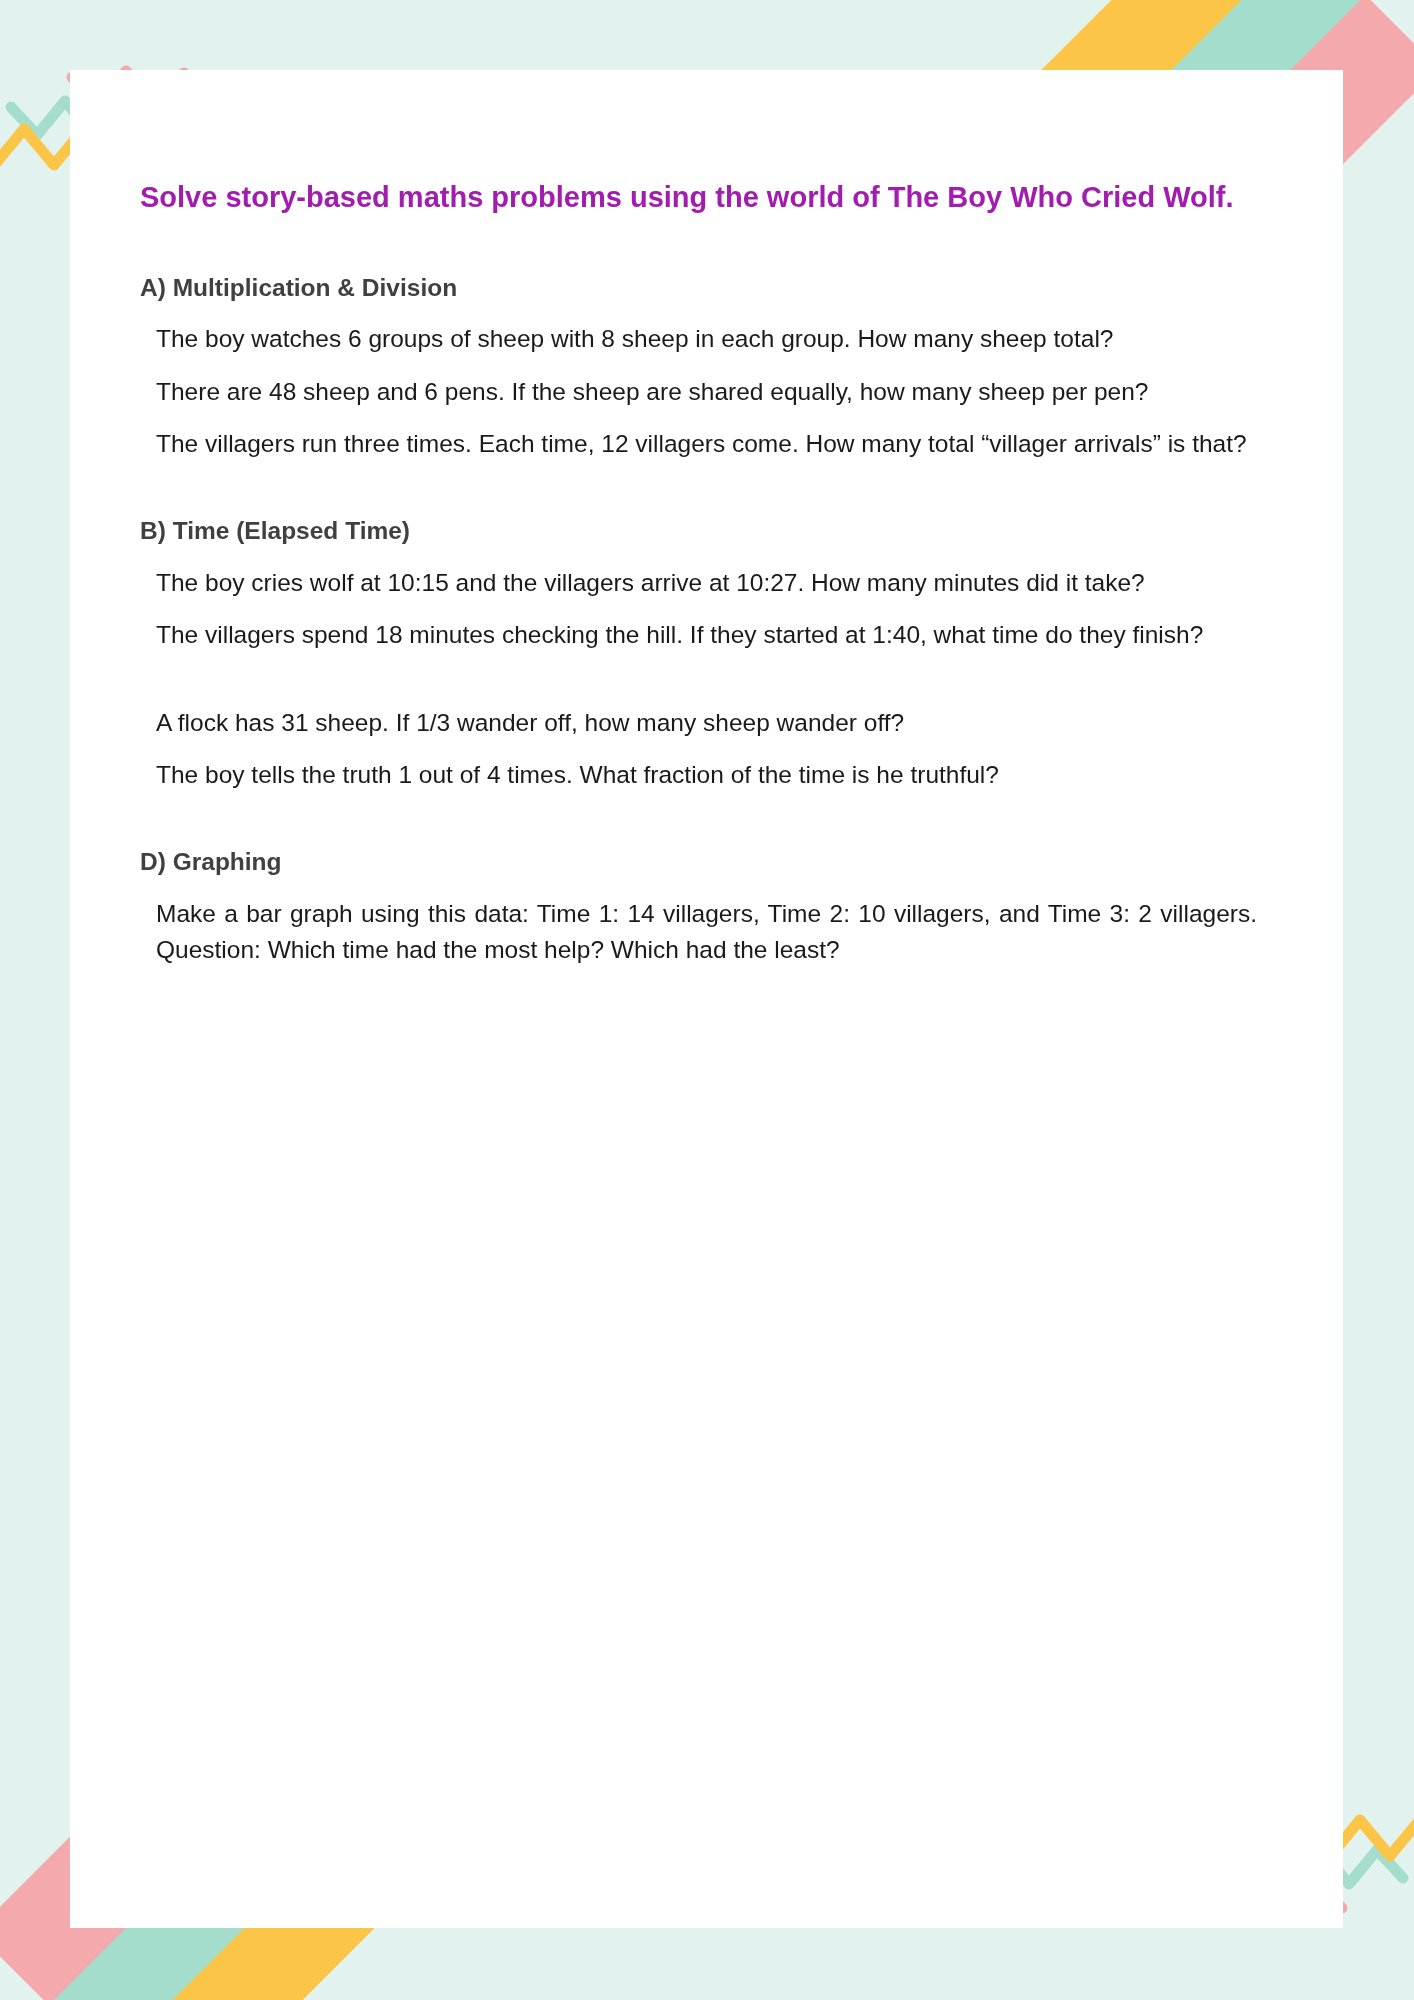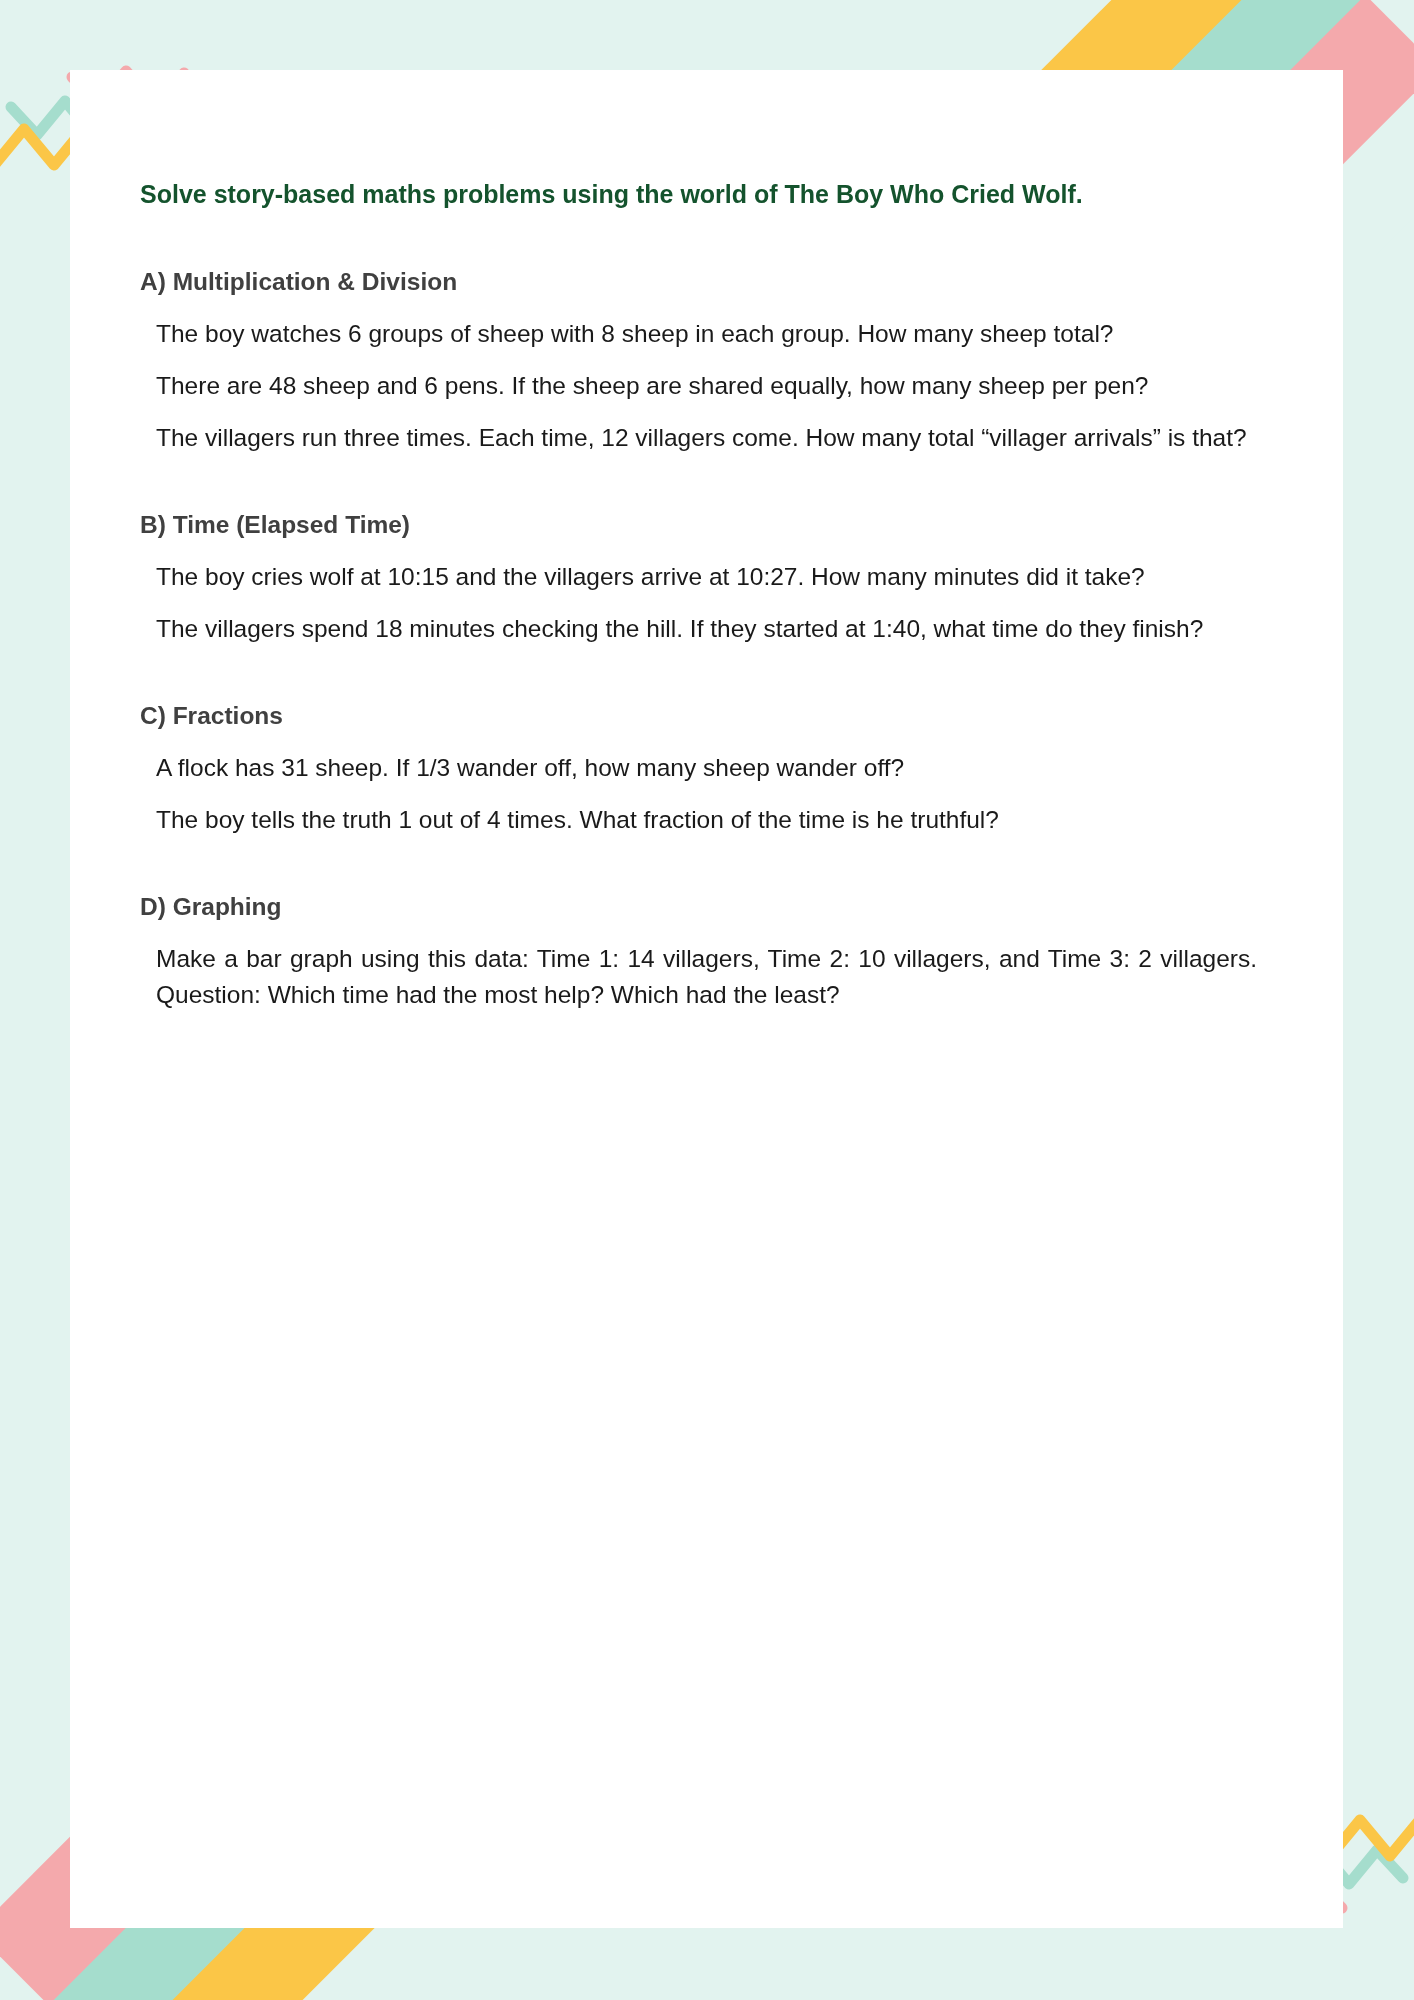--- a/index.html
+++ b/index.html
@@ -39,27 +39,27 @@
   #doc-title{
     text-align:center;
     font-size:24.5px;
     font-weight:bold;
     letter-spacing:.2px;
     margin:0 0 60px 0;
     color:#111111;
   }
 
   .intro{
-    font-size:25px;
+    font-size:29px;
     font-weight:bold;
     line-height:1.47;
     text-align:justify;
     text-align-last:left;
     margin:0 0 52px 0;
-    color:#14532d;
+    color:#a21caf;
   }
 
   .section{margin:0 0 52px 0;}
   .section:last-child{margin-bottom:0;}
 
   .sec-head{
     font-size:24.5px;
     font-weight:bold;
     line-height:1.42;
     margin:0 0 2px 0;
@@ -156,21 +156,20 @@
         <p class="sec-item">The boy watches 6 groups of sheep with 8 sheep in each group. How many sheep total?</p>
         <p class="sec-item">There are 48 sheep and 6 pens. If the sheep are shared equally, how many sheep per pen?</p>
         <p class="sec-item">The villagers run three times. Each time, 12 villagers come. How many total “villager arrivals” is that?</p>
       </div>
       <div class="section">
         <div class="sec-head">B) Time (Elapsed Time)</div>
         <p class="sec-item">The boy cries wolf at 10:15 and the villagers arrive at 10:27. How many minutes did it take?</p>
         <p class="sec-item">The villagers spend 18 minutes checking the hill. If they started at 1:40, what time do they finish?</p>
       </div>
       <div class="section">
-        <div class="sec-head">C) Fractions</div>
         <p class="sec-item">A flock has 31 sheep. If 1/3 wander off, how many sheep wander off?</p>
         <p class="sec-item">The boy tells the truth 1 out of 4 times. What fraction of the time is he truthful?</p>
       </div>
       <div class="section">
         <div class="sec-head">D) Graphing</div>
         <p class="sec-item">Make a bar graph using this data: Time 1: 14 villagers, Time 2: 10 villagers, and Time 3: 2 villagers. Question: Which time had the most help? Which had the least?</p>
       </div>
     </div>
 
 </div>

